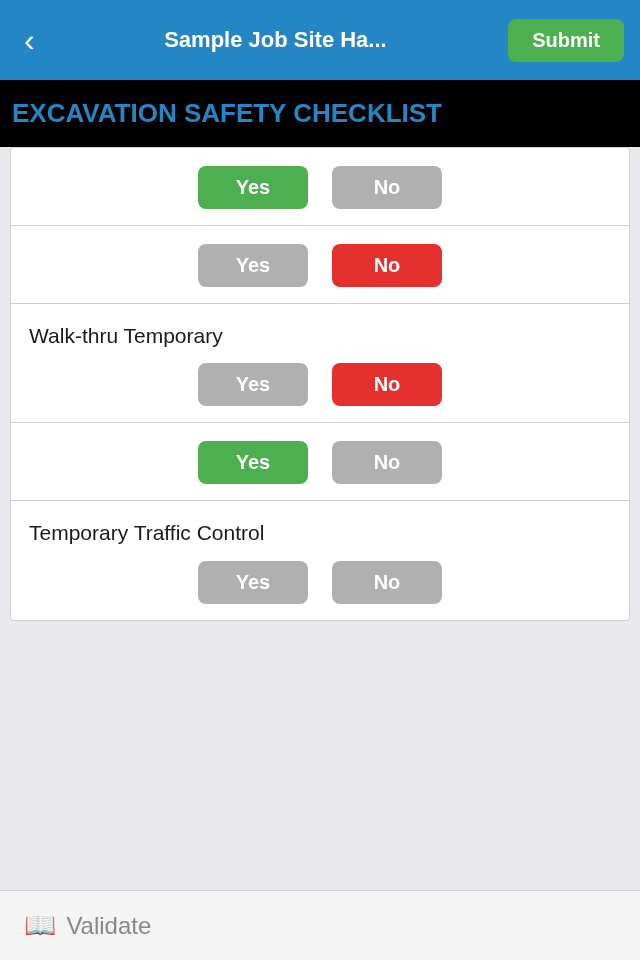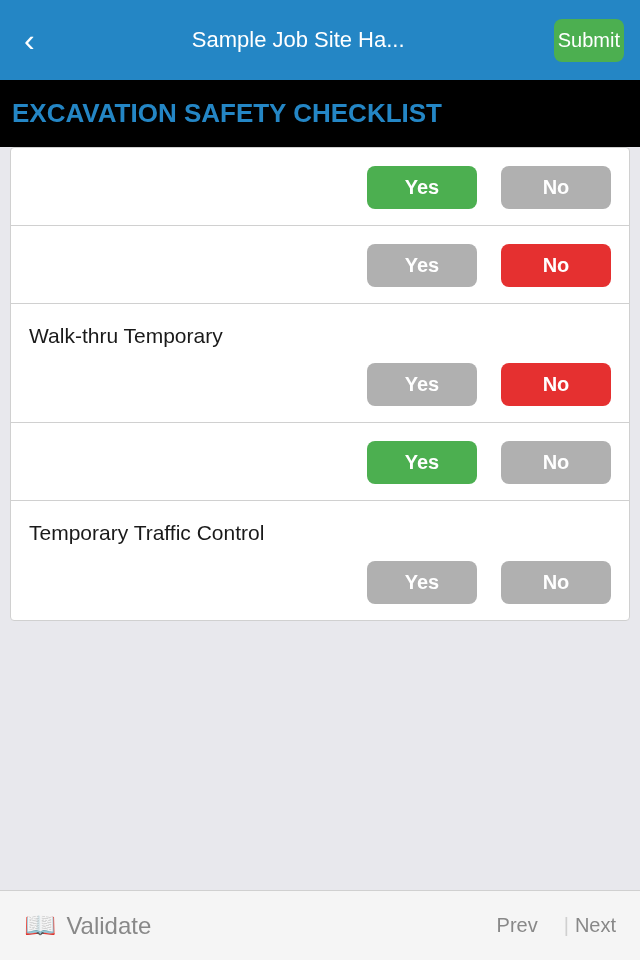--- a/index.html
+++ b/index.html
@@ -27,33 +27,33 @@
     .header-back {
       color: white;
       font-size: 32px;
       font-weight: 300;
       cursor: pointer;
       padding: 8px;
     }
     .header-title {
       color: white;
       font-size: 22px;
-      font-weight: 400;
+      font-weight: 700;
       flex: 1;
       text-align: center;
       padding: 0 10px;
     }
     .header-submit {
       background: #4caf50;
       color: white;
       border: none;
       border-radius: 8px;
-      padding: 10px 4px;
+      padding: 10px 24px;
       font-size: 20px;
-      font-weight: 400;
+      font-weight: 700;
       cursor: pointer;
     }
 
     
     .page-title-area {
       background: #000000;
       padding: 18px 20px 18px 12px;
       flex-shrink: 0;
     }
     .page-title {
@@ -89,21 +89,21 @@
     }
     .item-label {
       font-size: 21px;
       font-weight: 500;
       color: #1a1a1a;
       margin-bottom: 14px;
       line-height: 1.3;
     }
     .item-buttons {
       display: flex;
-      justify-content: flex-end;
+      justify-content: center;
       gap: 24px;
     }
     .btn-yes, .btn-no {
       border: none;
       border-radius: 8px;
       padding: 10px 0;
       width: 110px;
       font-size: 20px;
       font-weight: 600;
       cursor: pointer;
@@ -207,18 +207,13 @@
         </div>
       </div>
     </div>
 </div>
 
 <div class="bottom-nav">
   <div class="bottom-left">
     <span class="book-icon">📖</span>
     <span class="validate-label">Validate</span>
   </div>
-  <div class="bottom-right">
-    <span class="nav-prev">Prev</span>
-    <span style="color:#d0d0d0; font-size:20px; margin: 0 6px;">|</span>
-    <span class="nav-next">Next</span>
-  </div>
 </div>
 
 </body></html>

